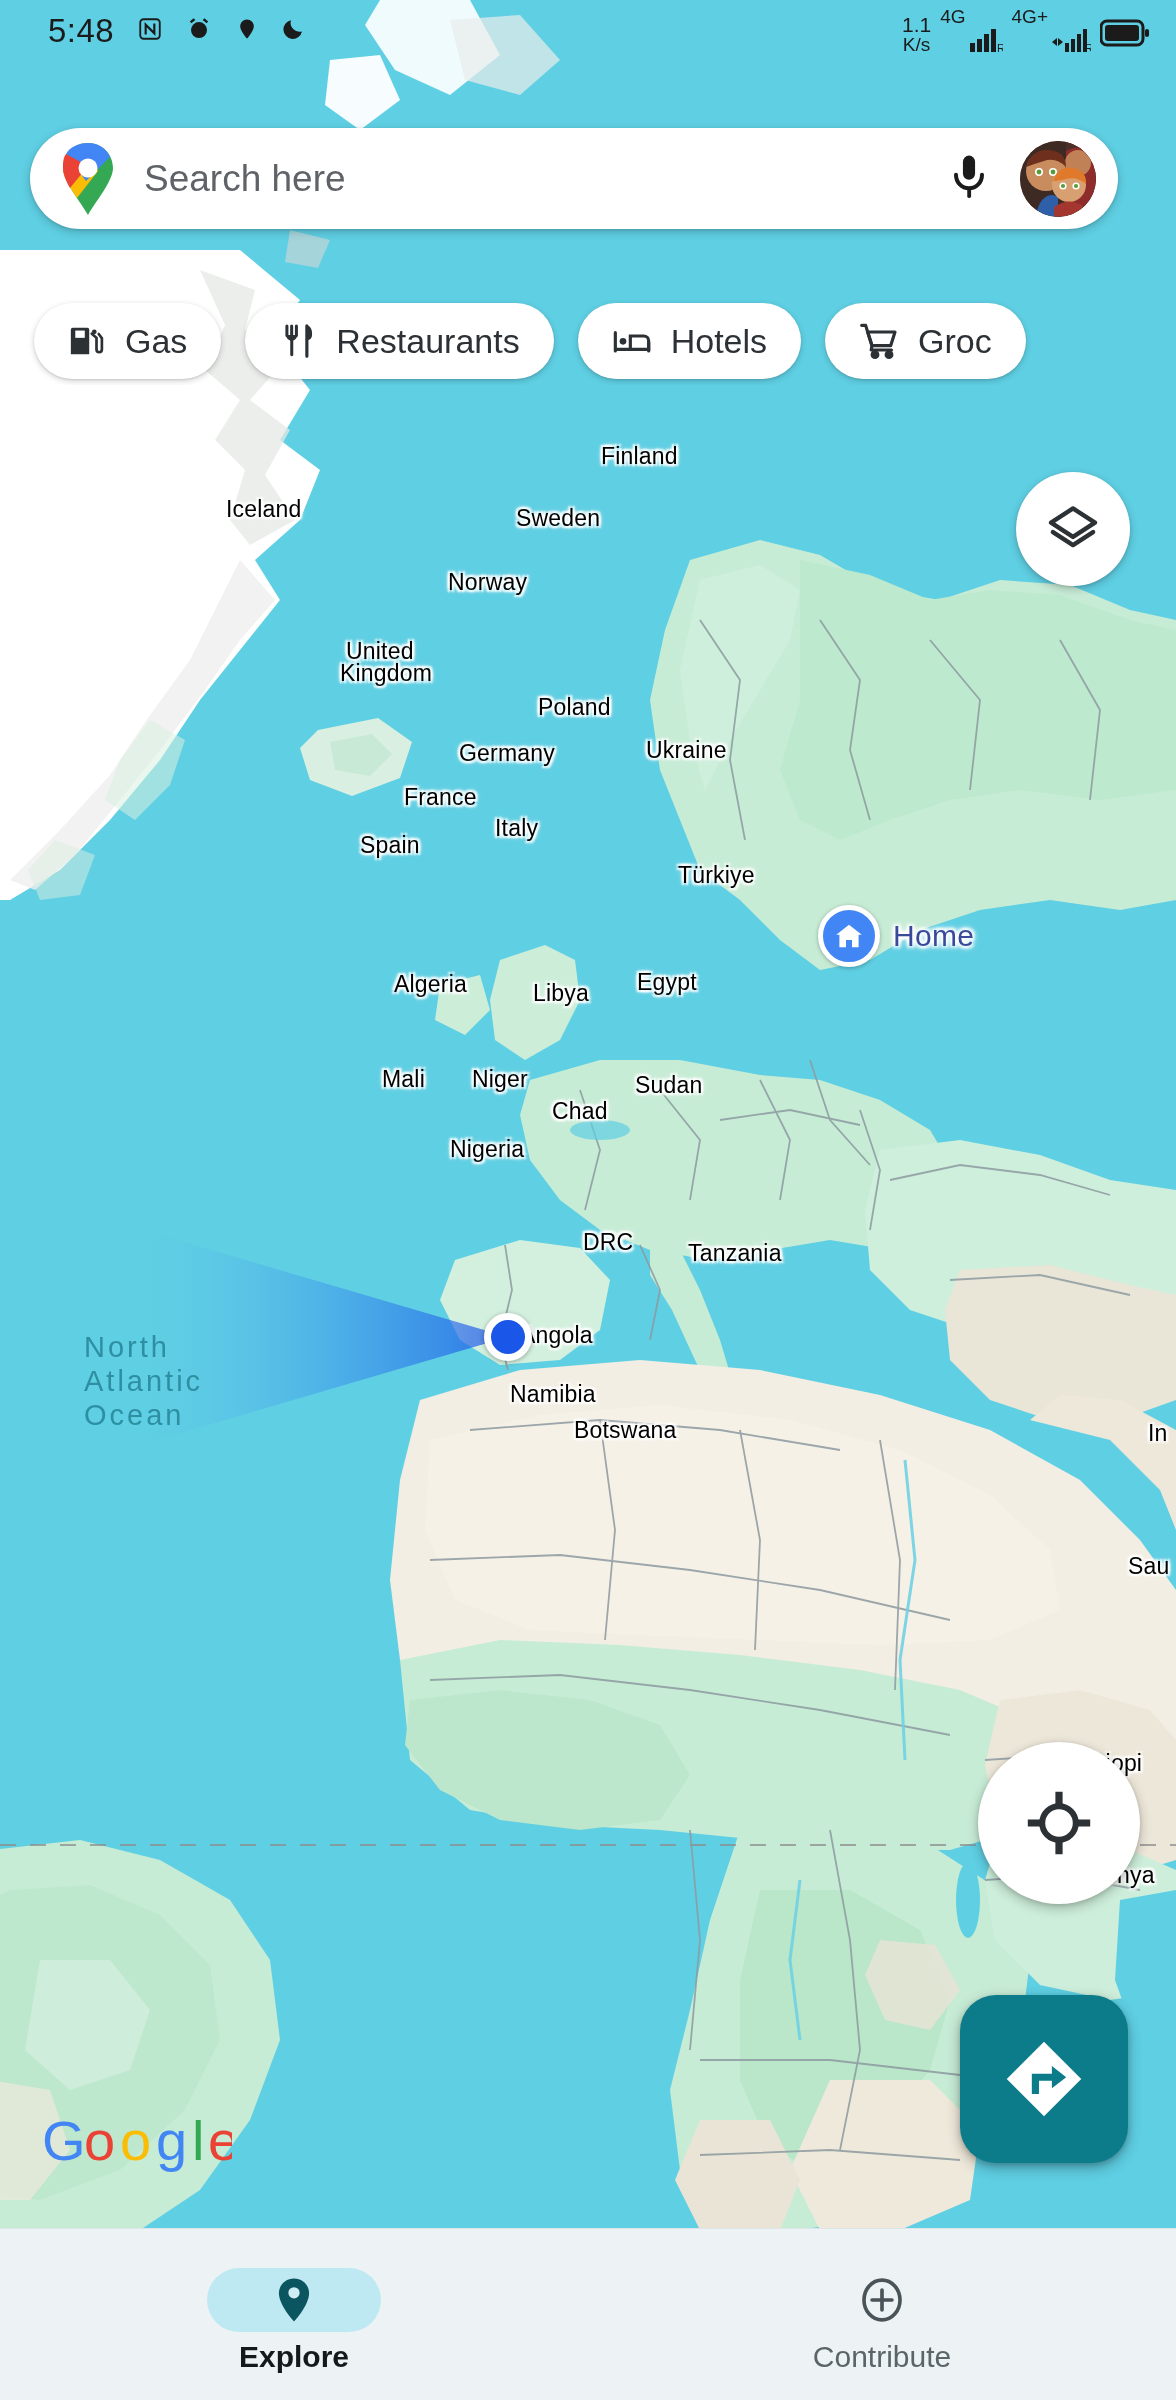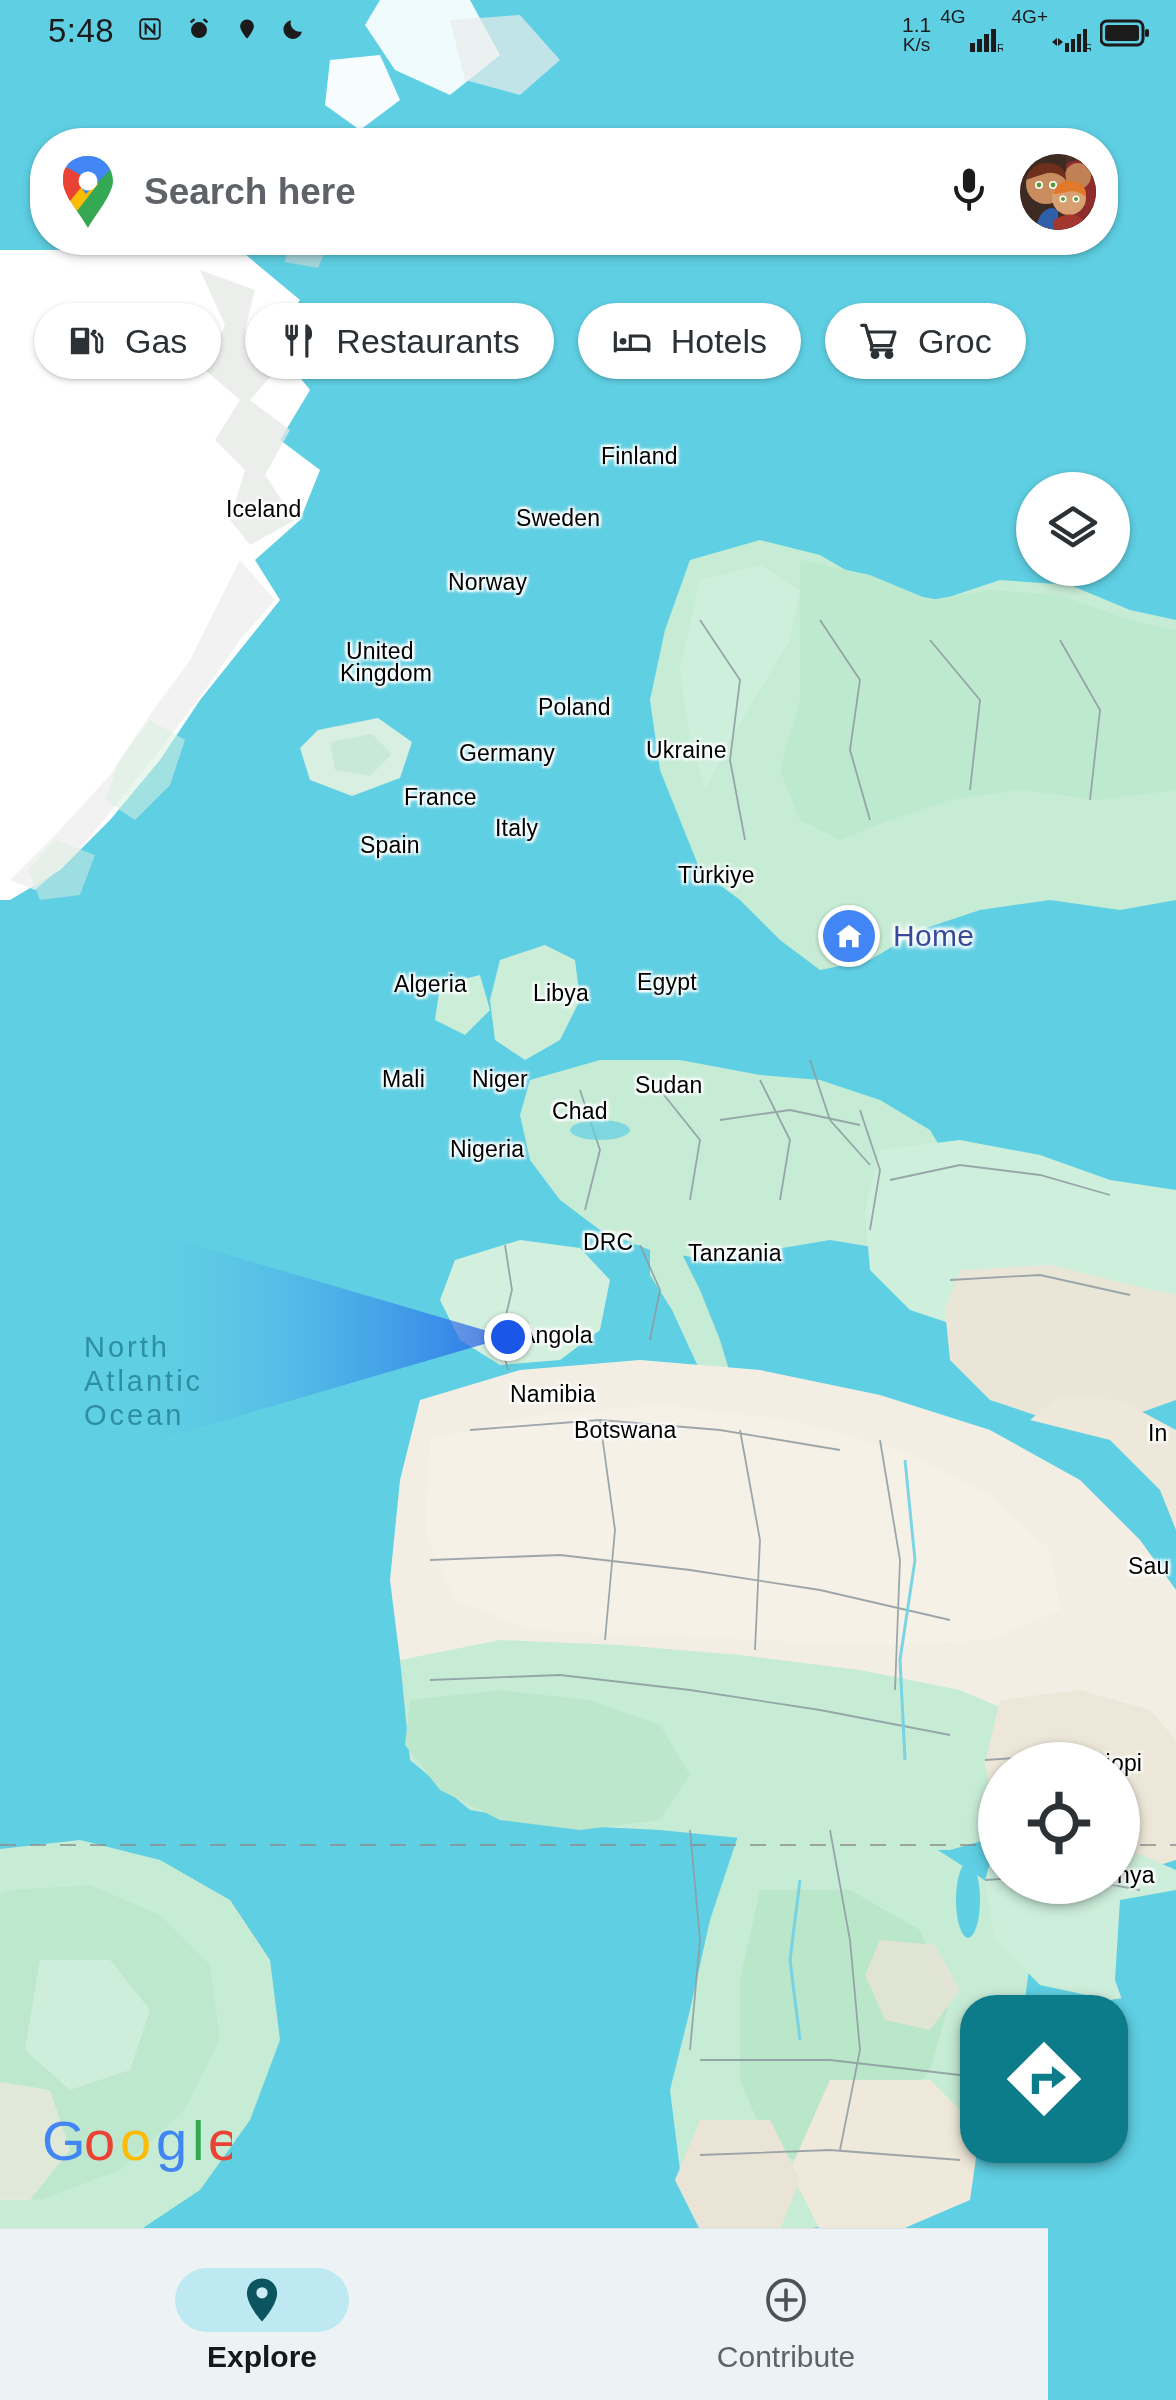--- a/index.html
+++ b/index.html
@@ -51,26 +51,25 @@
   .sb-ico { display:block; }
   #status-right { margin-left:auto; display:flex; align-items:flex-end; gap:9px; }
   #netspeed { text-align:center; line-height:1.0; color:#1b1b1b; margin-bottom:2px;}
   #netspeed .n1 { font-size:21px; display:block; }
   #netspeed .n2 { font-size:19px; display:block; }
   .sig-group { display:flex; align-items:flex-end; gap:3px; margin-bottom:3px; }
   .sig-label { font-size:19px; color:#1b1b1b; line-height:1; margin-bottom:27px; }
 
   
   #search-bar {
-    position:absolute; left:30px; top:128px; width:1088px; height:127px;
+    position:absolute; left:30px; top:128px; width:1088px; height:101px;
     background:#fff; border-radius:53px;
     box-shadow:0 3px 10px rgba(0,0,0,0.20), 0 1px 3px rgba(0,0,0,0.12);
     display:flex; align-items:center; padding:0 22px 0 28px;
     z-index:30;
-    font-weight:bold;
   }
   #search-input-text {
     flex:1; margin-left:26px; font-size:37px; color:#5f6368;
     font-family:"Liberation Sans", sans-serif;
   }
   #mic-button { width:74px; height:74px; display:flex; align-items:center; justify-content:center; }
   #avatar {
     width:76px; height:76px; border-radius:50%; margin-left:14px;
     overflow:hidden; background:#5b3a2b; position:relative; flex:none;
   }
@@ -135,21 +134,21 @@
   }
 
   
   #google-logo {
     position:absolute; left:42px; top:2112px; z-index:20;
     font-size:0; line-height:0;
   }
 
   
   #bottom-nav {
-    position:absolute; left:0; bottom:0; width:1048px; height:172px;
+    position:absolute; left:0; bottom:0; width:1176px; height:172px;
     background:#EDF3F5; display:flex; z-index:40;
     border-top:1px solid #dde5e8;
   }
   .nav-item {
     flex:1; display:flex; flex-direction:column; align-items:center;
     justify-content:center; gap:8px; padding-top:12px;
   }
   .nav-pill {
     width:174px; height:64px; border-radius:32px;
     display:flex; align-items:center; justify-content:center;

